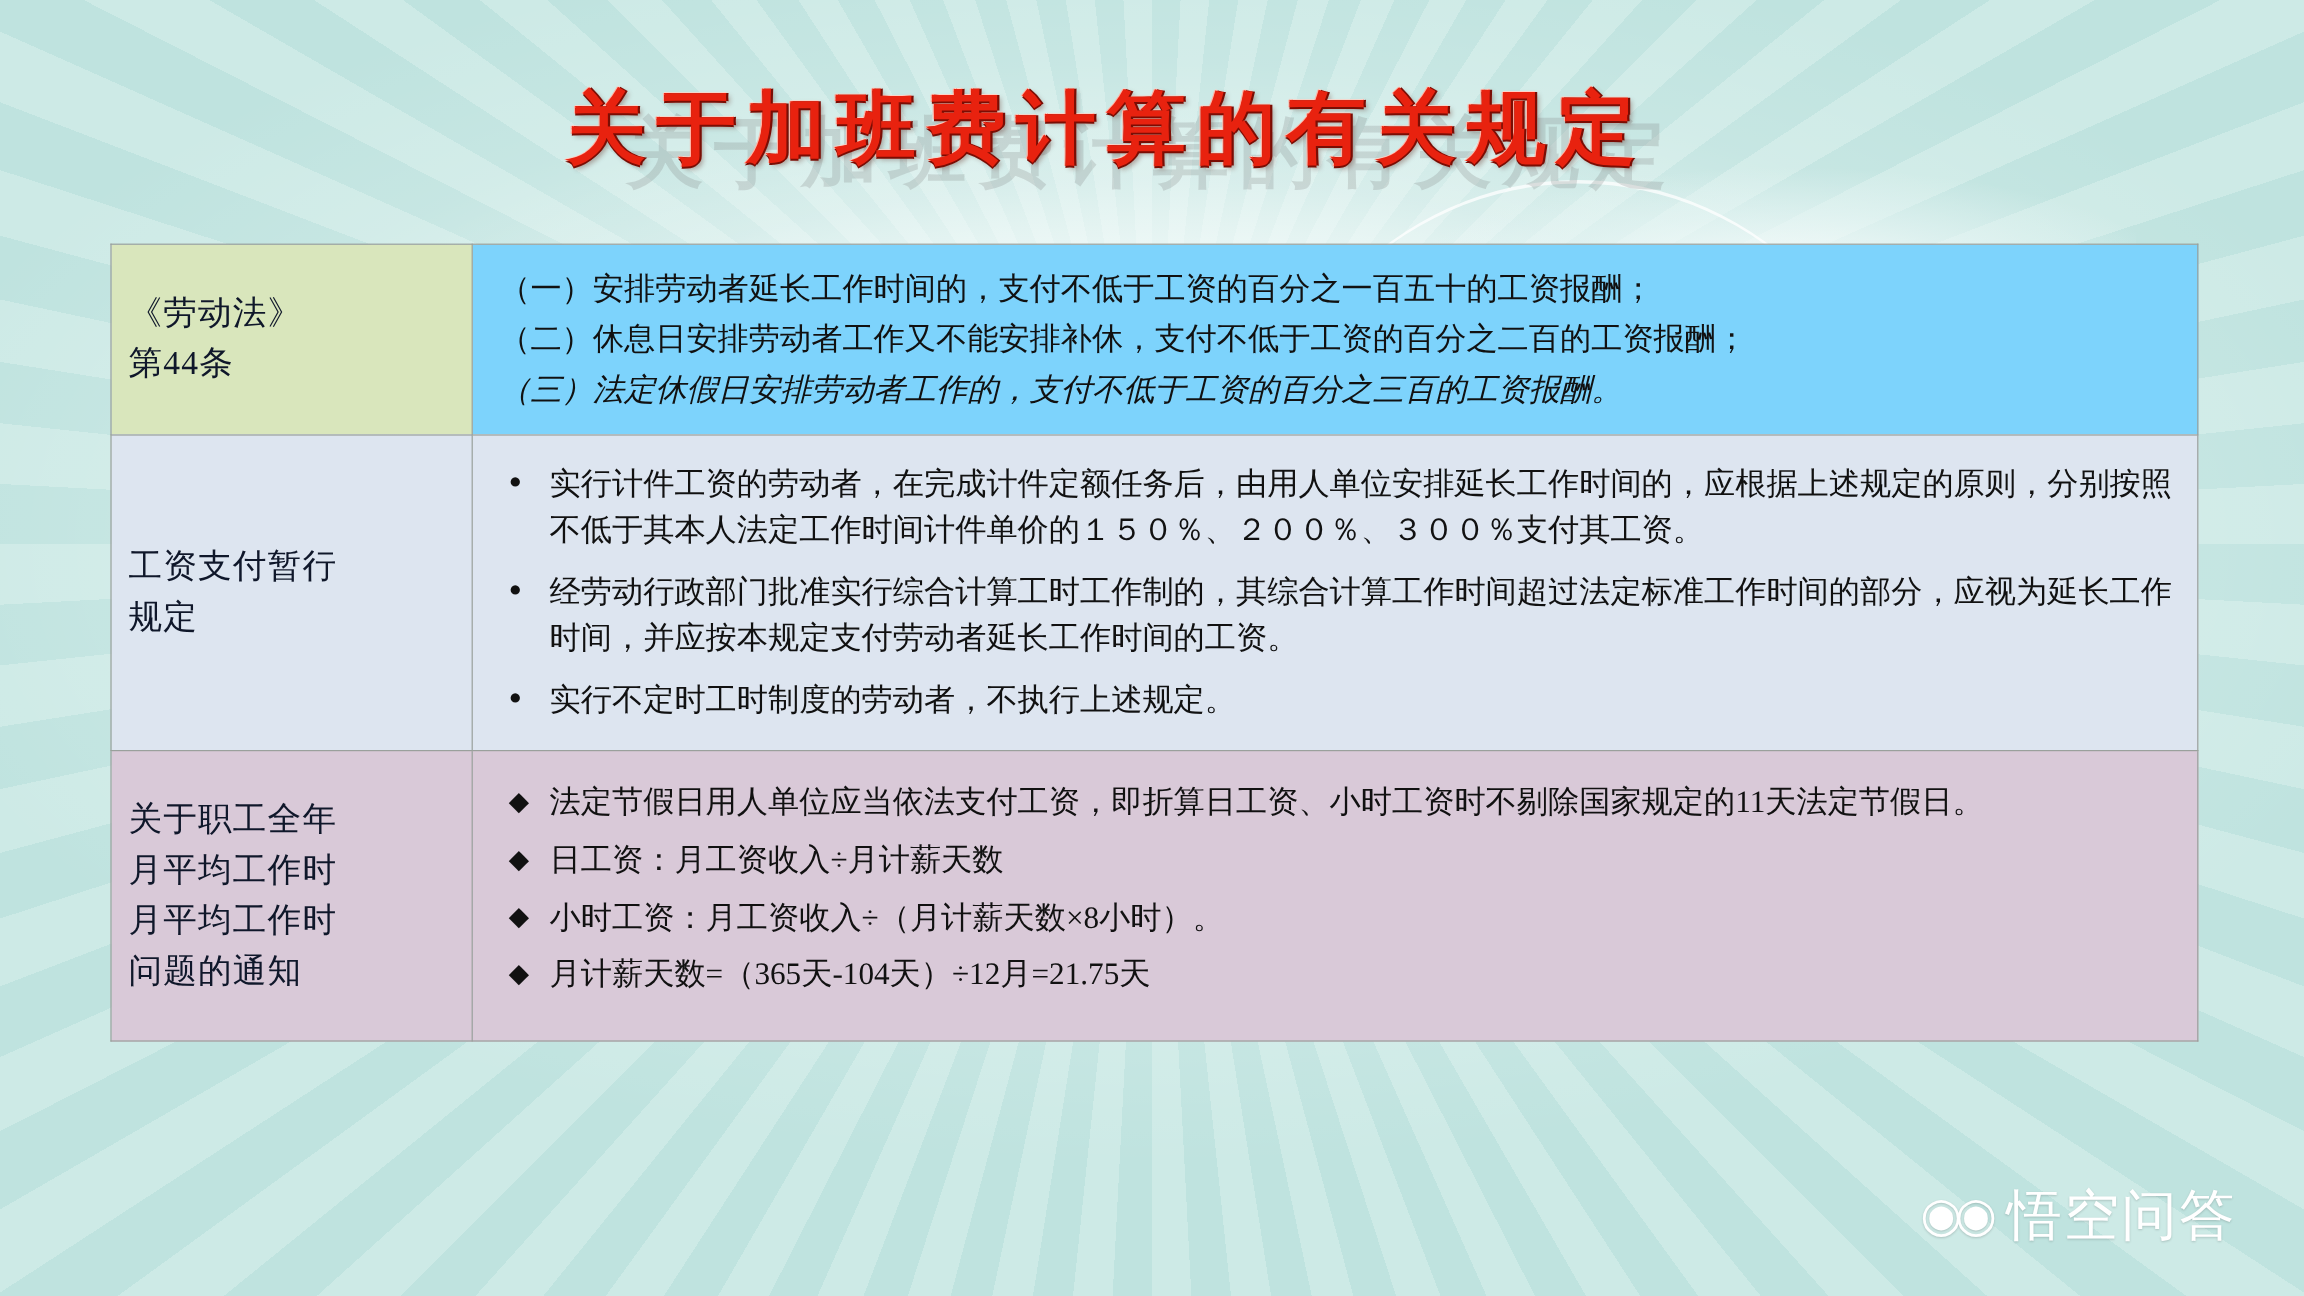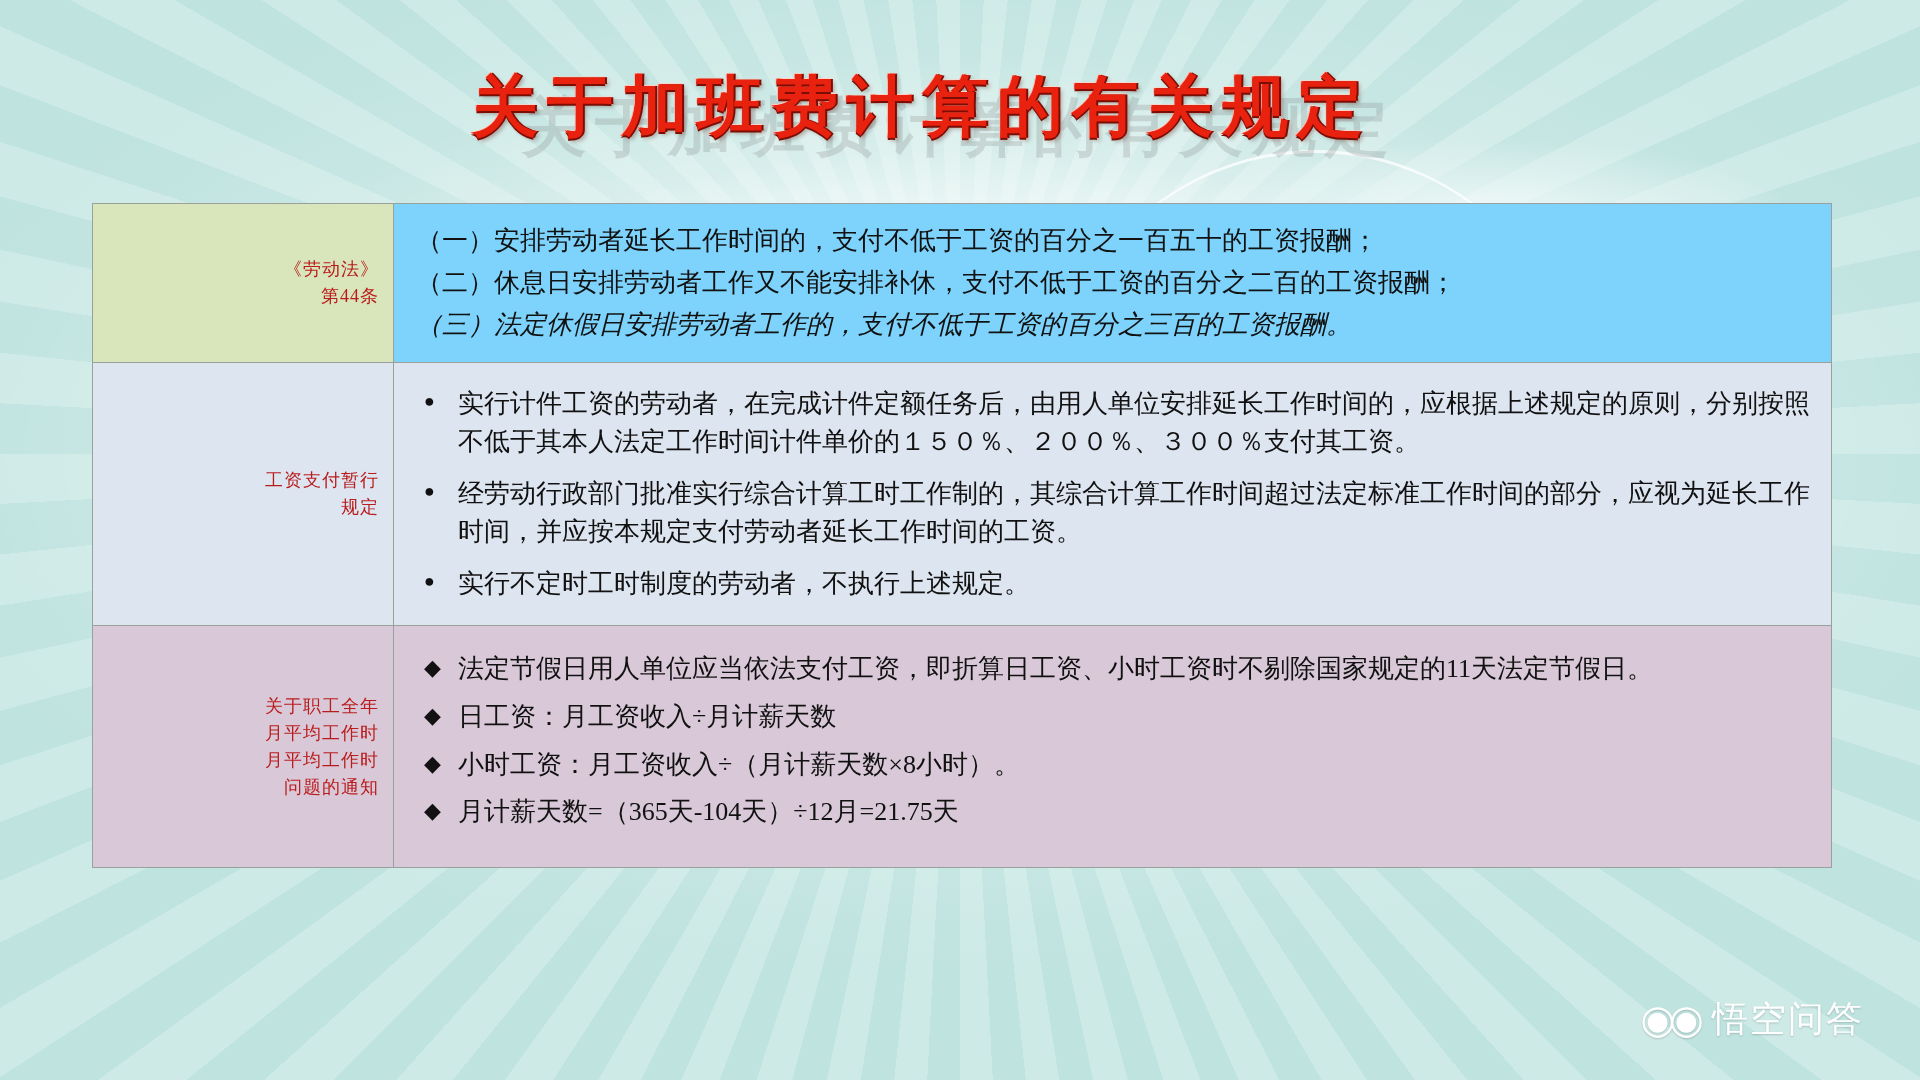--- a/index.html
+++ b/index.html
@@ -108,24 +108,24 @@
     border-collapse: collapse;
     table-layout: fixed;
   }
   table.main td {
     border: 1px solid #9aa09c;
     vertical-align: middle;
     padding: 10px 14px;
   }
   td.label {
     width: 272px;
-    text-align: right;
-    font-size: 18px;
+    text-align: left;
+    font-size: 28px;
     line-height: 1.5;
-    color: #b91c1c;
+    color: #0f172a;
     letter-spacing: 1px;
   }
   td.body {
     font-size: 26px;
     line-height: 1.46;
     color: #111;
   }
 
   
   .r1 .label { background: #d9e6bc; }
@@ -187,21 +187,21 @@
     pointer-events: none;
   }
   .wm-brand .glyph {
     font-size: 40px;
     line-height: 1;
     letter-spacing: -6px;
     text-shadow: 0 1px 2px rgba(0,0,0,0.18);
   }
   .wm-brand .txt {
     font-family: Liberation Mono, monospace;
-    font-size: 36px;
+    font-size: 46px;
     letter-spacing: 2px;
     text-shadow: 0 1px 2px rgba(0,0,0,0.18);
   }
 </style>
 </head>
 <body>
 
 <div class="bg"></div>
 <div class="bg-fade"></div>
 <div class="deco-globe"></div>

